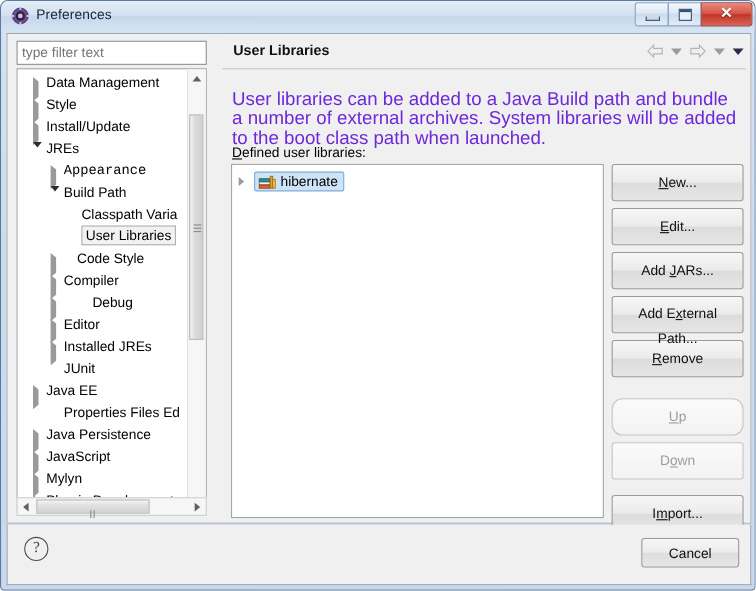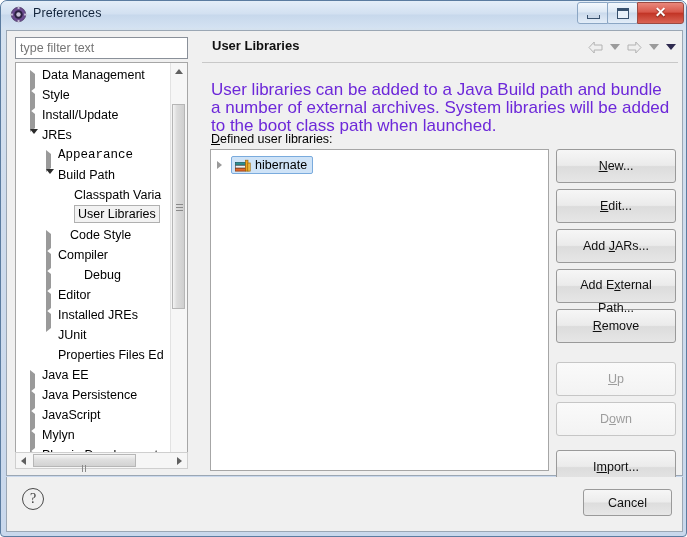--- a/index.html
+++ b/index.html
@@ -404,21 +404,21 @@
     text-align: center;
     padding: 4px;
   }
   .btn.disabled {
     color: #9d9d9d;
     border-color: #c6c6c6;
     background: linear-gradient(to bottom, #fafafa 0%, #f3f3f3 100%);
   }
   .btn u { text-decoration: underline; }
   .btn.disabled u { text-decoration: underline; }
-  .gap-top { margin-top: 19px; }
+  .gap-top { margin-top: 19px; border-radius: 10px; }
   .gap-top2 { margin-top: 14px; }
 
   
   .page-vscroll {
     position: absolute;
     right: 0; top: 0;
     width: 4px; height: 444px;
     background: #f0f0f0;
   }
 
@@ -559,25 +559,25 @@
               <span class="lbl" style="left: 42px;">Editor</span>
             </div>
             <div class="tree-row">
               <span class="twisty" style="left: 30px;"><span class="arrow-collapsed"></span></span>
               <span class="lbl" style="left: 42px;">Installed JREs</span>
             </div>
             <div class="tree-row">
               <span class="lbl" style="left: 42px;">JUnit</span>
             </div>
             <div class="tree-row">
+              <span class="twisty" style="left: 14px;"><span class="arrow-collapsed"></span></span>
+              <span class="lbl" style="left: 26px;">Java EE</span>
+            </div>
+            <div class="tree-row">
               <span class="lbl" style="left: 42px;">Properties Files Ed</span>
-            </div>
-            <div class="tree-row">
-              <span class="twisty" style="left: 14px;"><span class="arrow-collapsed"></span></span>
-              <span class="lbl" style="left: 26px;">Java EE</span>
             </div>
             <div class="tree-row">
               <span class="twisty" style="left: 14px;"><span class="arrow-collapsed"></span></span>
               <span class="lbl" style="left: 26px;">Java Persistence</span>
             </div>
             <div class="tree-row">
               <span class="twisty" style="left: 14px;"><span class="arrow-collapsed"></span></span>
               <span class="lbl" style="left: 26px;">JavaScript</span>
             </div>
             <div class="tree-row">

